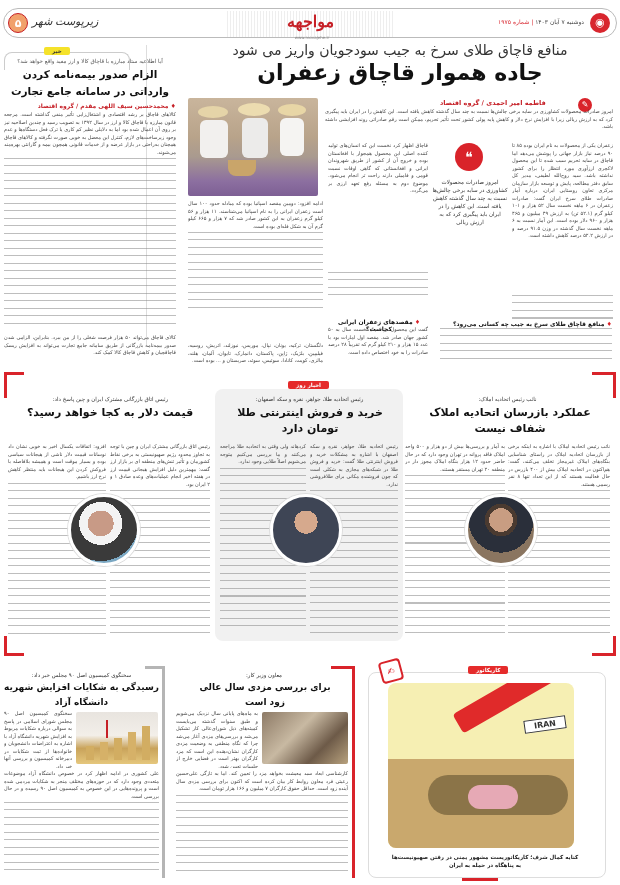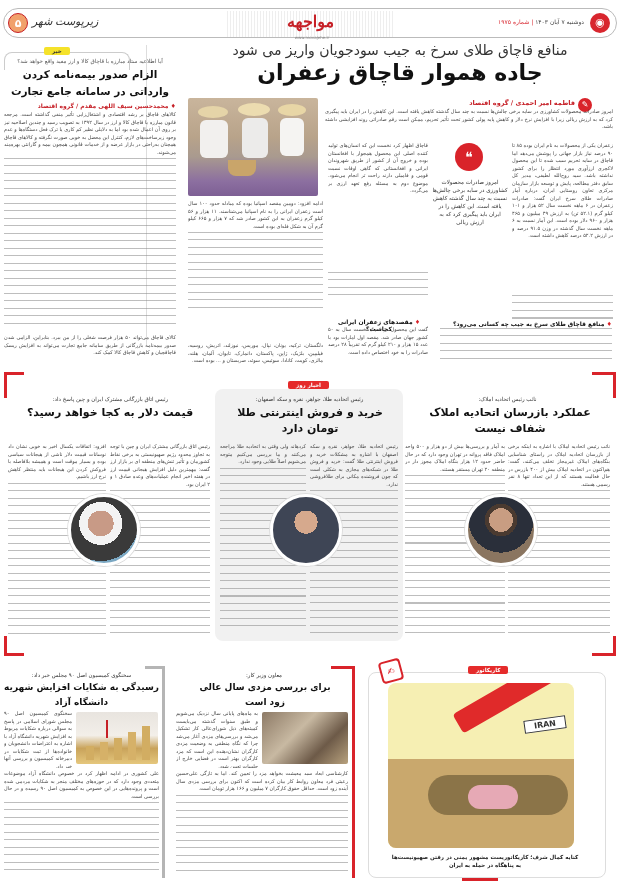--- a/index.html
+++ b/index.html
@@ -65,21 +65,21 @@
   <div class="abs" style="left:10px;top:8px;width:30px;height:12px;border-radius:50%;background:#e5d4a8"></div>
   <div class="abs" style="left:50px;top:5px;width:32px;height:13px;border-radius:50%;background:#ecdcb0"></div>
   <div class="abs" style="left:90px;top:6px;width:28px;height:12px;border-radius:50%;background:#e8d6a6"></div>
   <div class="abs" style="left:12px;top:22px;width:28px;height:38px;background:#f2f0ee;border-radius:6px"></div>
   <div class="abs" style="left:54px;top:20px;width:26px;height:40px;background:#ecebea;border-radius:6px"></div>
   <div class="abs" style="left:92px;top:20px;width:24px;height:38px;background:#f5f4f2;border-radius:6px"></div>
   <div class="abs" style="left:40px;top:62px;width:28px;height:16px;background:#c9a56a;border-radius:0 0 8px 8px"></div>
 </div>
 
 <div class="abs" style="left:578px;top:98px;width:14px;height:14px;border-radius:50%;background:#d9232a;color:#fff;font-size:8px;text-align:center;line-height:14px">✎</div>
-<div class="abs byline" style="left:440px;top:99px;width:135px;text-align:right">فاطمه امیر احمدی / گروه اقتصاد</div>
+<div class="abs byline" style="left:440px;top:99px;width:135px;text-align:left">فاطمه امیر احمدی / گروه اقتصاد</div>
 <div class="abs body-text" style="left:325px;top:108px;width:288px;height:30px;overflow:hidden">امروز صادرات محصولات کشاورزی در سایه برخی چالش‌ها نسبت به چند سال گذشته کاهش یافته است. این کاهش را در ایران باید پیگیری کرد که به ارزش ریالی زیرا با افزایش نرخ دلار و کاهش پایه پولی کشور تحت تأثیر تحریم، ممکن است رقم صادراتی روند افزایشی داشته باشد.</div>
 
 <div class="abs body-text" style="left:512px;top:142px;width:101px;height:150px;overflow:hidden">
   <span>زعفران یکی از محصولات به نام ایران بوده ۸۵ تا ۹۰ درصد نیاز بازار جهانی را پوشش می‌دهد اما قاچاق در سایه تحریم سبب شده تا این محصول لاکچری ارزآوری مورد انتظار را برای کشور نداشته باشد. سید روح‌الله لطیفی، مدیر کل سابق دفتر مطالعه، پایش و توسعه بازار سازمان مرکزی تعاون روستایی ایران، درباره آمار صادرات طلای سرخ ایران گفت: صادرات زعفران در ۶ ماهه نخست سال ۵۲ هزار و ۱۰۱ کیلو گرم (۵۲.۱ تن) به ارزش ۴۹ میلیون و ۴۶۵ هزار و ۹۶۰ دلار بوده است. این آمار نسبت به ۶ ماهه نخست سال گذشته در وزن ۹۱.۵ درصد و در ارزش ۵۲.۲ درصد کاهش داشته است.</span>
 </div>
 <div class="abs" style="left:455px;top:143px;width:28px;height:28px;border-radius:50%;background:#d9232a;color:#fff;font-size:14px;text-align:center;line-height:28px">❝</div>
 <div class="abs" style="left:432px;top:178px;width:76px;font-size:5.5px;line-height:8px;color:#333;text-align:center">امروز صادرات محصولات کشاورزی در سایه برخی چالش‌ها نسبت به چند سال گذشته کاهش یافته است. این کاهش را در ایران باید پیگیری کرد که به ارزش ریالی</div>
 <div class="abs body-text" style="left:328px;top:142px;width:100px;height:128px;overflow:hidden">قاچاق اظهار کرد نخست این که انسان‌های تولید کننده اصلی این محصول همجوار با افغانستان بوده و خروج آن از کشور از طریق شهروندان ایرانی و افغانستانی که گاهی اوقات نسبت قومی و فامیلی دارند راحت تر انجام می‌شود. موضوع دوم به مسئله رفع تعهد ارزی بر می‌گردد.</div>
 <div class="abs body-text" style="left:188px;top:200px;width:135px;height:140px;overflow:hidden">
   <span>ادامه افزود: دومین مقصد اسپانیا بوده که مبادله حدود ۱۰۰ سال است زعفران ایرانی را به نام اسپانیا می‌شناسند. ۱۱ هزار و ۵۶ کیلو گرم زعفران به این کشور صادر شد که ۷ هزار و ۶۶۵ کیلو گرم آن به شکل فله‌ای بوده است.</span>

